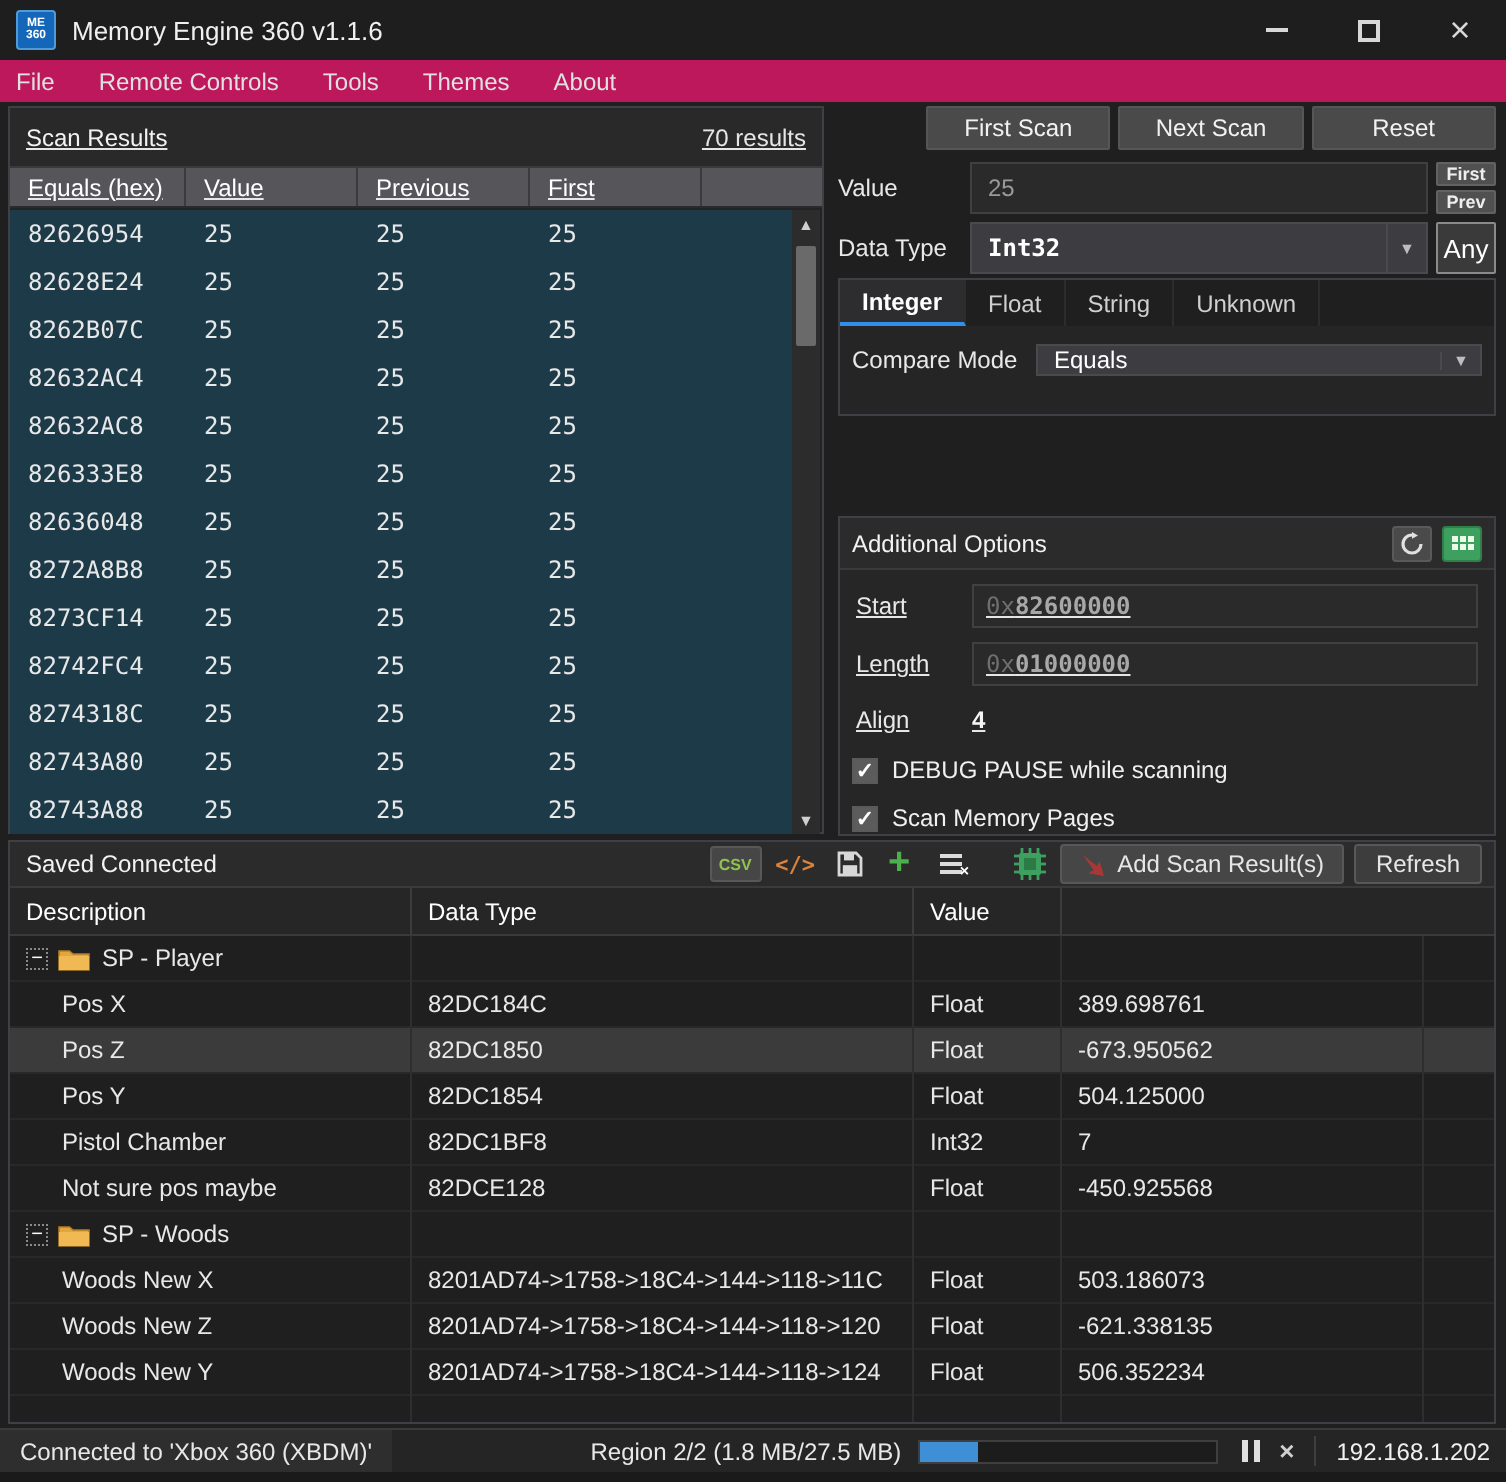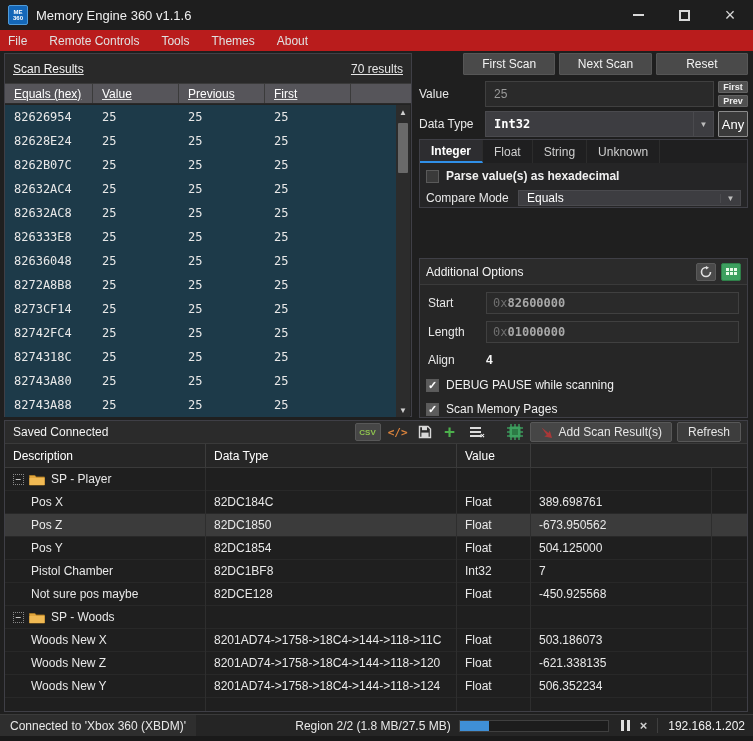--- a/index.html
+++ b/index.html
@@ -13,21 +13,21 @@
   .app-icon { width:20px; height:20px; margin-left:8px; background:#1467b8; border:1px solid #4f9ad8; border-radius:2px; display:flex; flex-direction:column; align-items:center; justify-content:center; line-height:1; }
   .app-icon span { font-size:6px; font-weight:bold; color:#fff; letter-spacing:0; }
   .win-title { margin-left:8px; font-size:13px; color:#f0f0f0; }
   .win-btns { margin-left:auto; display:flex; align-items:center; height:30px; }
   .win-btn { width:46px; height:30px; display:flex; align-items:center; justify-content:center; color:#d8d8d8; }
   .glyph-min { width:11px; height:2px; background:#d8d8d8; display:inline-block; }
   .glyph-max { width:11px; height:11px; border:2px solid #d8d8d8; display:inline-block; }
   .glyph-close { font-size:18px; line-height:1; font-weight:400; }
 
   
-  .menubar { position:absolute; left:0; top:30px; width:753px; height:21px; display:flex; align-items:center; background:#b91c1c; padding-left:8px; gap:22px; }
+  .menubar { position:absolute; left:0; top:30px; width:753px; height:21px; display:flex; align-items:center; background:#be185d; padding-left:8px; gap:22px; }
   .menu-item { color:#e0e0e0; }
 
   
   .panel { position:absolute; border:1px solid #3f3f46; background:#232323; }
   .panel-header { height:30px; background:#292929; border-bottom:1px solid #3a3a3a; display:flex; align-items:center; padding:0 8px; }
   .panel-title { color:#f2f2f2; }
 
   
   .scan-panel { left:4px; top:53px; width:408px; height:364px;text-decoration:underline; }
   .scan-panel .panel-header { justify-content:space-between; }
@@ -73,21 +73,21 @@
 
   
   .addopts { position:absolute; left:0; top:205px; width:329px; height:160px; border:1px solid #3f3f46; background:#262626; }
   .addopts-header { height:26px; background:#2b2b2b; border-bottom:1px solid #3a3a3a; display:flex; align-items:center; padding:0 6px; }
   .addopts-header .panel-title { flex:1; }
   .icon-btn { width:20px; height:18px; border-radius:2px; display:flex; align-items:center; justify-content:center; margin-left:5px; }
   .refresh-btn { background:#4a4a4a; border:1px solid #5a5a5a; }
   .grid-btn { background:#3da05f; border:1px solid #2f8049; }
   .dotgrid { display:grid; grid-template-columns:repeat(3,3px); grid-template-rows:repeat(2,3px); gap:1px; }
   .dotgrid i { background:#eafbe9; display:block; }
-  .ao-row { display:flex; align-items:center; margin:7px 8px 0 8px; height:22px; }
+  .ao-row { display:flex; align-items:center; margin:7px 8px 0 8px; height:22px;text-decoration:underline; }
   .ao-label { width:58px; color:#e8e8e8; flex:none; }
   .hex-input { flex:1; background:#2a2a2a; border:1px solid #404040; height:22px; display:flex; align-items:center; padding-left:6px; font-family:"DejaVu Sans Mono", monospace; }
   .hex-prefix { color:#6f6f6f; }
   .hex-val { color:#a8a8a8; font-weight:bold; }
   .align-row { height:18px; margin-top:8px; }
   .align-val { font-weight:bold; color:#f5f5f5; }
   .ao-check { margin:8px 8px 0 6px; height:16px; }
 
   
   .saved-panel { left:4px; top:420px; width:744px; height:292px; background:#1f1f1f; }
@@ -288,24 +288,20 @@
     </div>
 
     <div class="tabbox">
       <div class="tabstrip">
         <div class="tab active">Integer</div>
         <div class="tab">Float</div>
         <div class="tab">String</div>
         <div class="tab">Unknown</div>
       </div>
       <div class="tab-content">
-        <div class="check-row">
-          <div class="checkbox"></div>
-          <span class="check-label bold">Parse value(s) as hexadecimal</span>
-        </div>
         <div class="compare-row">
           <div class="frm-label">Compare Mode</div>
           <div class="dropdown">
             <span class="dd-text">Equals</span>
             <span class="dd-chevron">▼</span>
           </div>
         </div>
       </div>
     </div>
 

